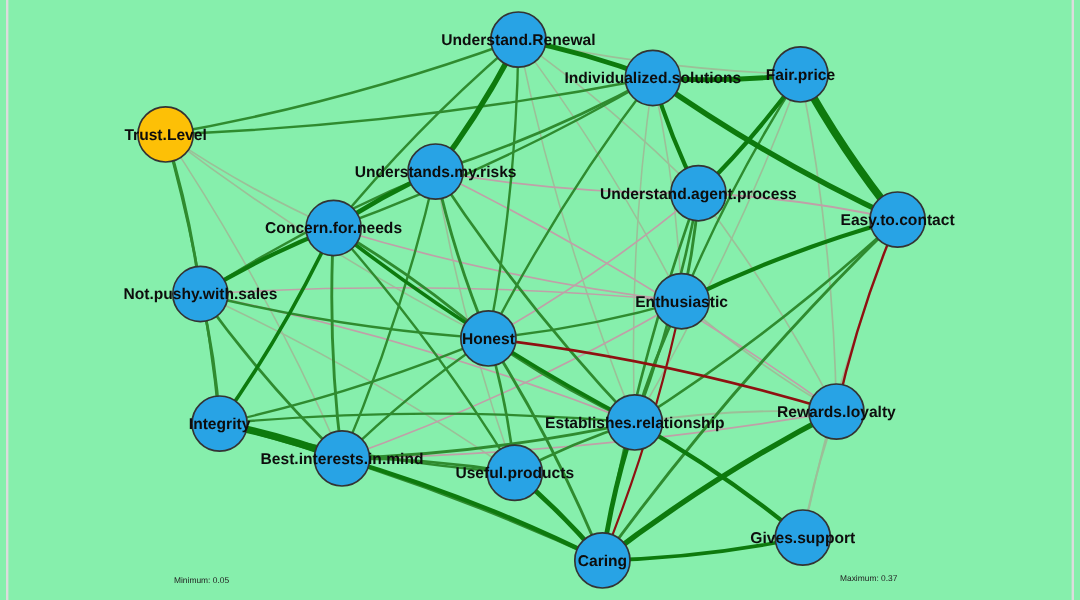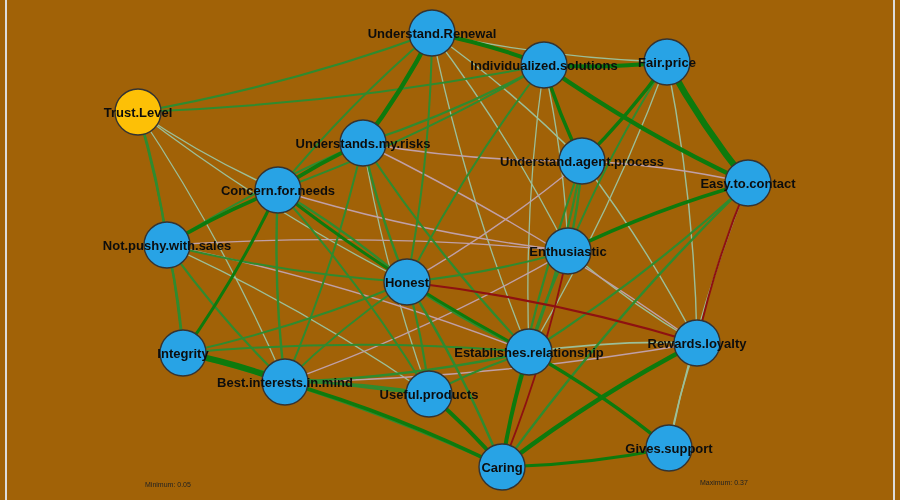--- a/index.html
+++ b/index.html
@@ -1,19 +1,19 @@
 <!DOCTYPE html>
 <html><head>
 <meta charset="utf-8">
 <style>
   html,body{margin:0;padding:0;background:#ffffff;}
   #stage{
     position:relative;
     width:900px;height:500px;
-    background:#a16207;
+    background:#86efac;
     overflow:hidden;
     font-family:"Liberation Sans", sans-serif;
   }
   .frame-line{
     position:absolute;top:0;bottom:0;width:2px;background:#dcdcdc;
   }
   #frame-left{left:5px;}
   #frame-right{right:5px;}
   #graph-root{position:absolute;left:0;top:0;width:900px;height:500px;}
   svg text.node-label{

